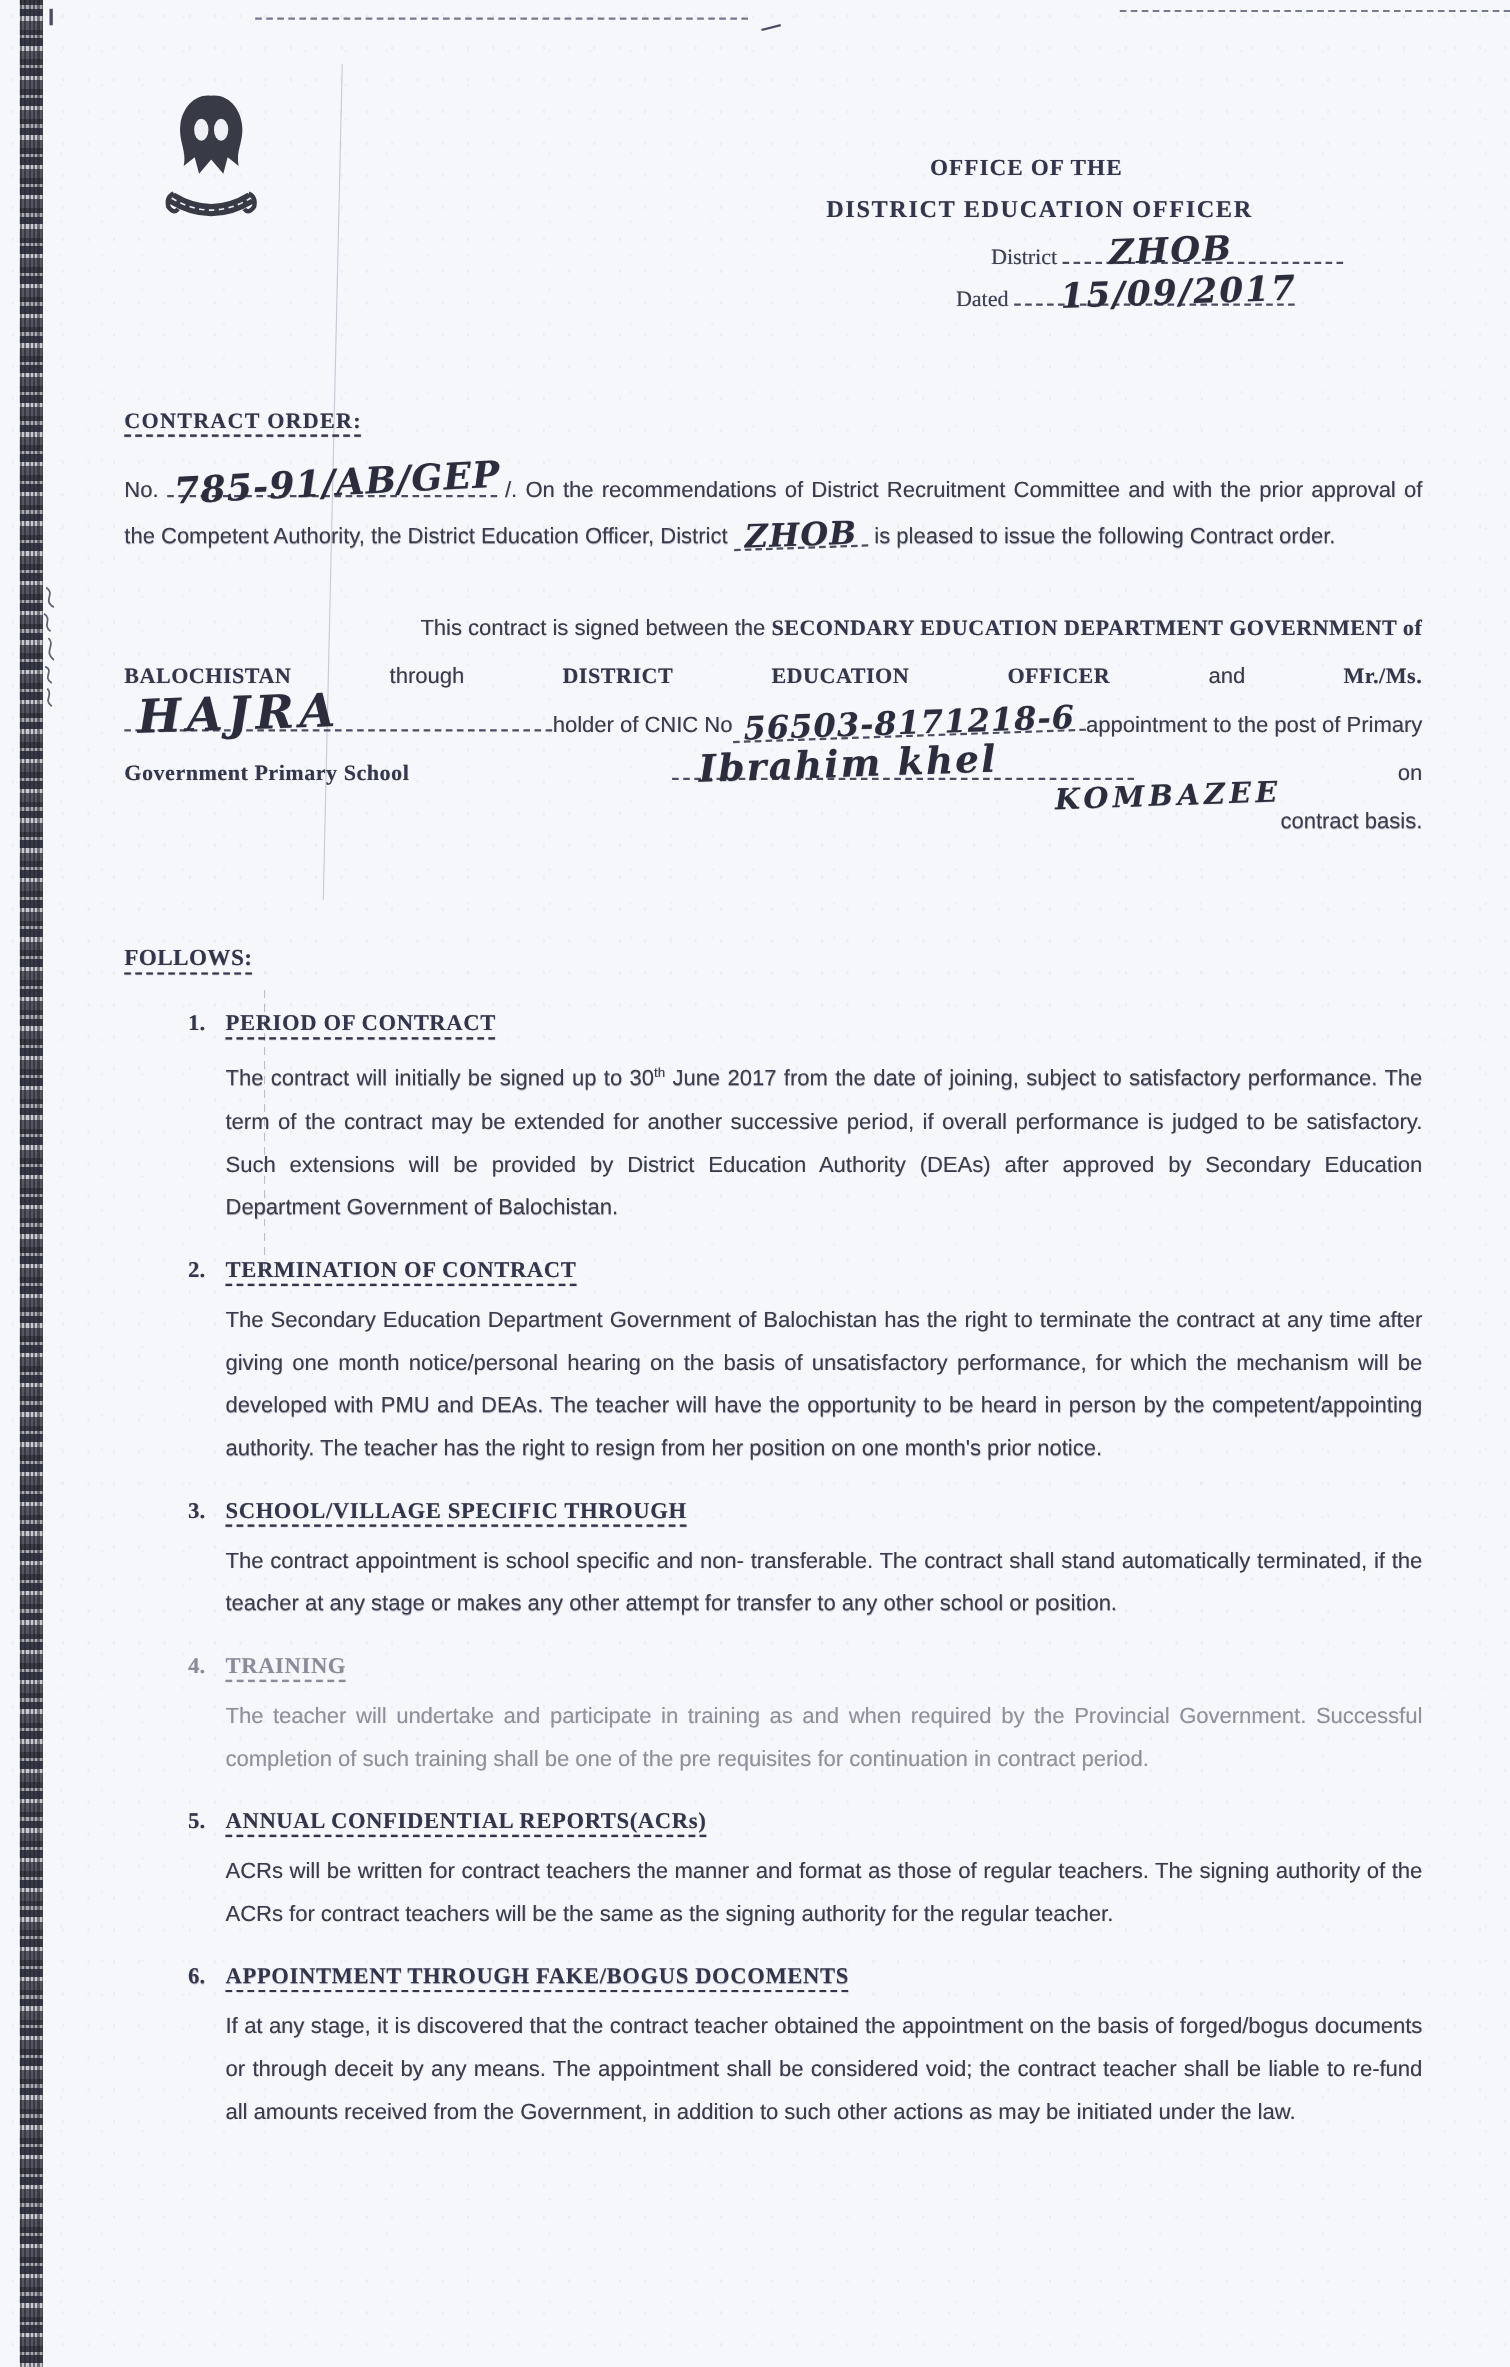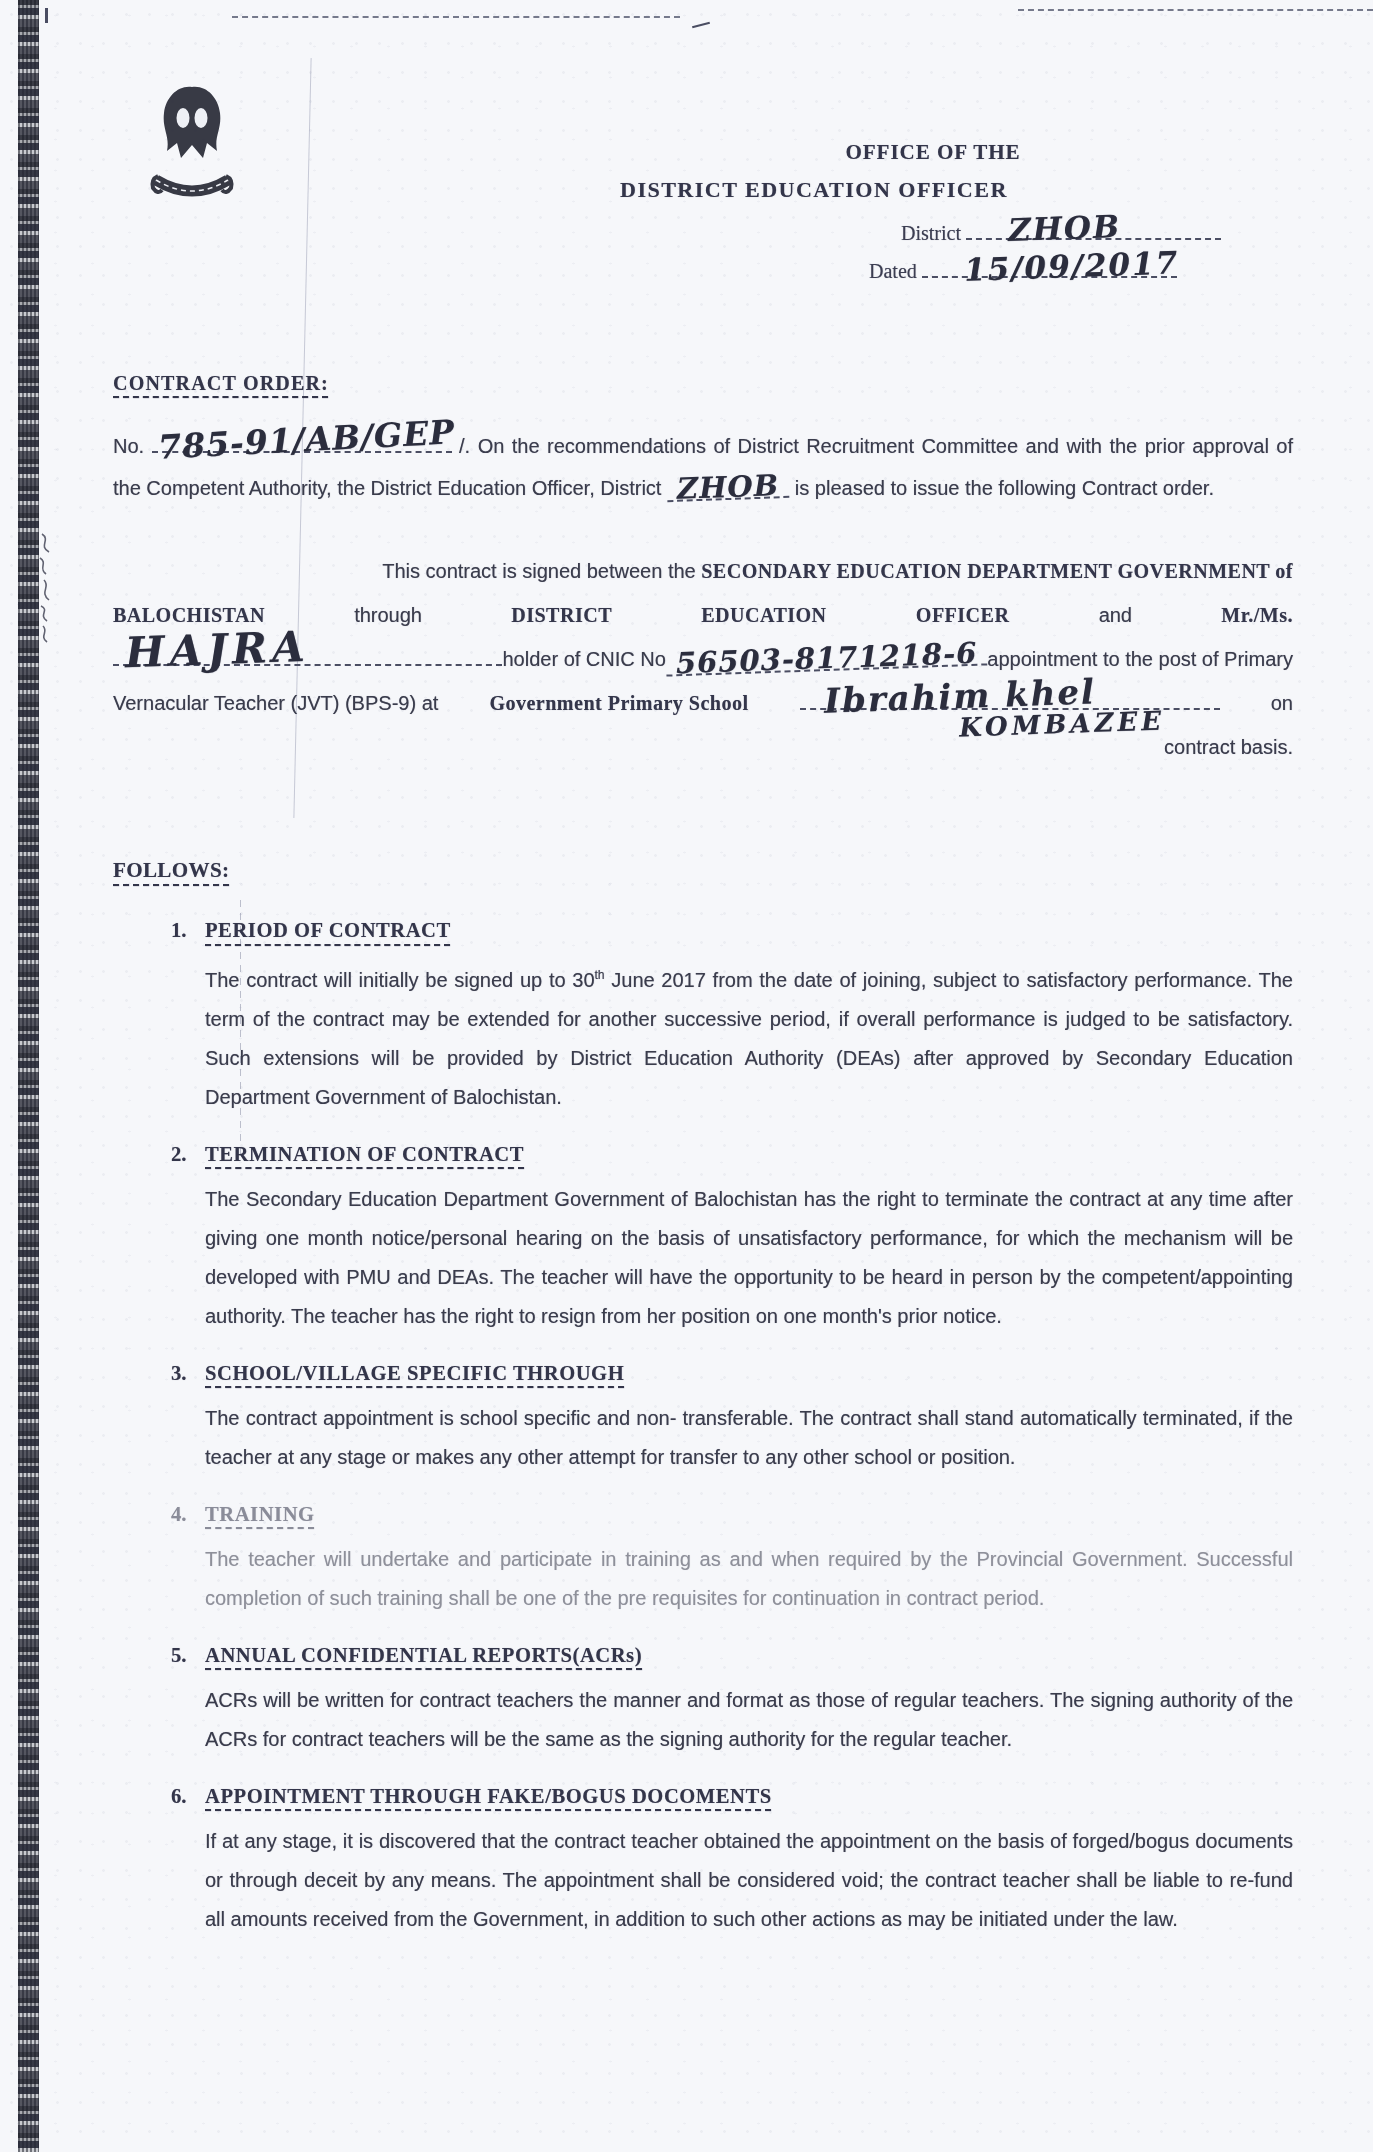--- a/index.html
+++ b/index.html
@@ -31,21 +31,21 @@
 
   
   .crease1{ position:absolute; left:302px; top:58px; width:1px; height:760px;
     background:rgba(110,116,145,.35); transform:rotate(1.3deg); }
   .crease2{ position:absolute; left:240px; top:900px; width:1px; height:260px;
     background:repeating-linear-gradient(180deg, rgba(100,106,135,.4) 0 7px, transparent 7px 13px); }
 
   
   .hdr1{ position:absolute; top:140px; left:733px; width:400px; text-align:center;
     font-family:"Liberation Serif", serif; font-weight:700; font-size:21px; letter-spacing:1px; color:#33354a;}
-  .hdr2{ position:absolute; top:177px; left:620px; width:650px; text-align:left;
+  .hdr2{ position:absolute; top:177px; left:620px; width:650px; text-align:center;
     font-family:"Liberation Serif", serif; font-weight:700; font-size:22px; letter-spacing:1.5px; color:#33354a;}
   .fill-row{ position:absolute; font-family:"Liberation Serif", serif; font-size:20px; color:#3c3e52;}
   .row-district{ top:214px; left:901px; }
   .row-dated{ top:252px; left:869px; }
   .fill{ display:inline-block; width:255px; height:24px; border-bottom:2px dashed #4b4e63; position:relative; vertical-align:baseline; }
   .hand{ font-family:"DejaVu Serif", serif; font-style:italic; font-weight:700; color:#2b2d3d; }
   .fill .hand{ position:absolute; bottom:-8px; left:42px; font-size:31px; letter-spacing:2px; white-space:nowrap; transform:rotate(-2deg); }
 
   
   .logo{ position:absolute; left:146px; top:84px; filter:blur(.45px); opacity:.93; }
@@ -162,21 +162,20 @@
       </div>
       <div class="ag-line ag-flex">
         <span class="write-on name-line">
           <span class="hand">HAJRA</span>
         </span>
         <span>holder of CNIC No</span>
         <span class="hand inline-hand">56503-8171218-6</span>
         <span>appointment to the post of Primary</span>
       </div>
       <div class="ag-line ag-flex">
-        <span>Vernacular Teacher (JVT) (BPS-9) at </span>
         <span class="caps">Government Primary School</span>
         <span class="write-on school-line">
           <span class="hand">Ibrahim khel</span>
         </span>
         <span>on</span>
       </div>
       <div class="ag-line">
         <span>contract basis.</span>
       </div>
       <div class="margin-note hand">KOMBAZEE</div>

